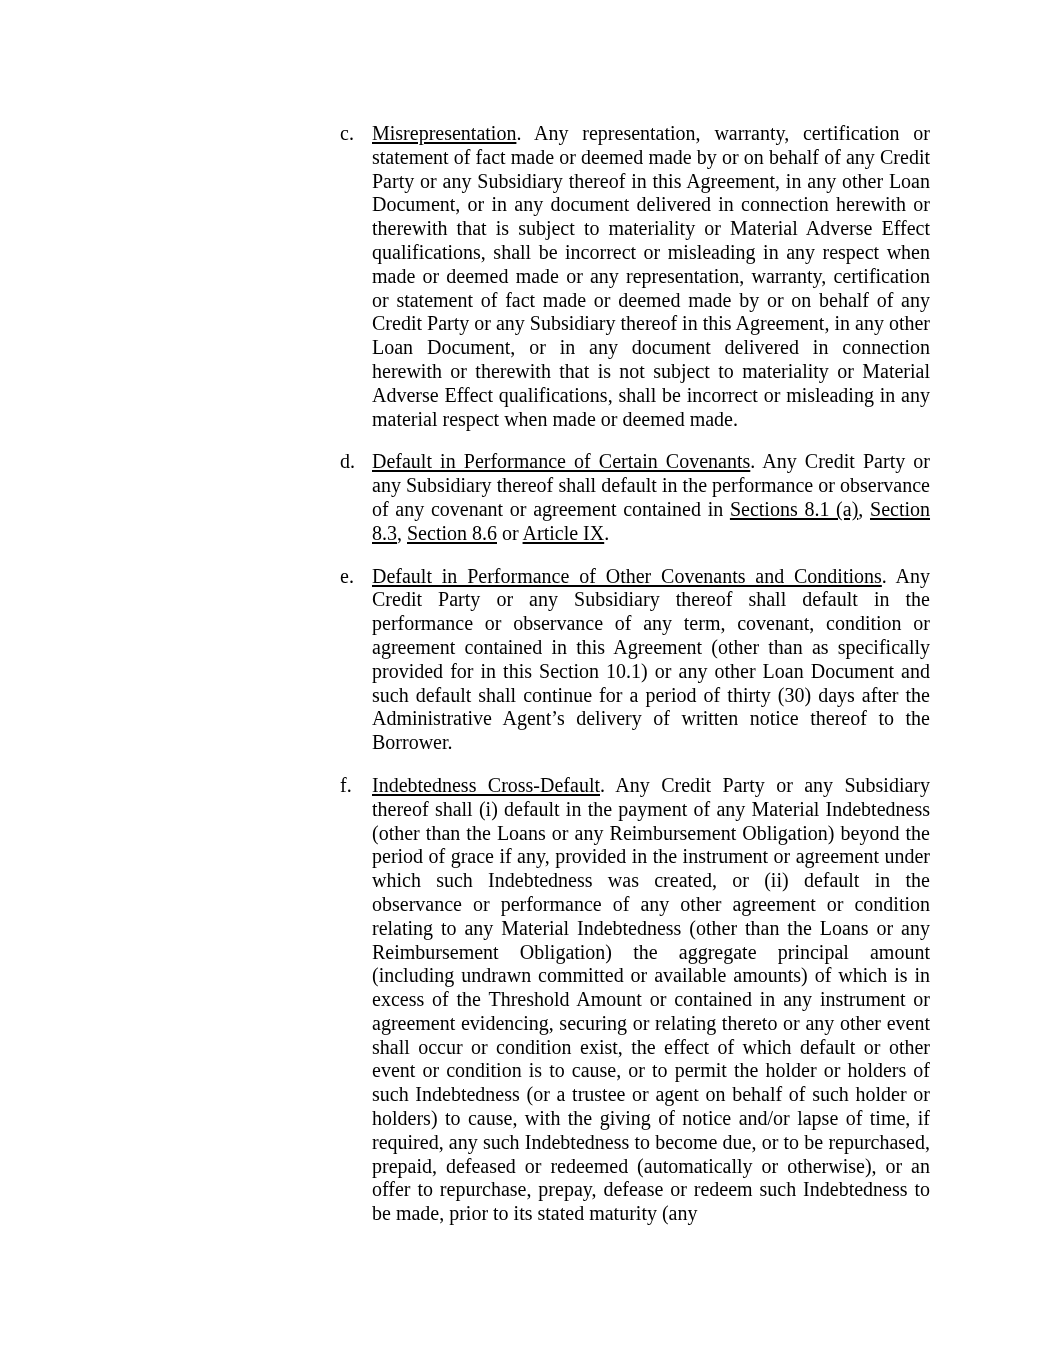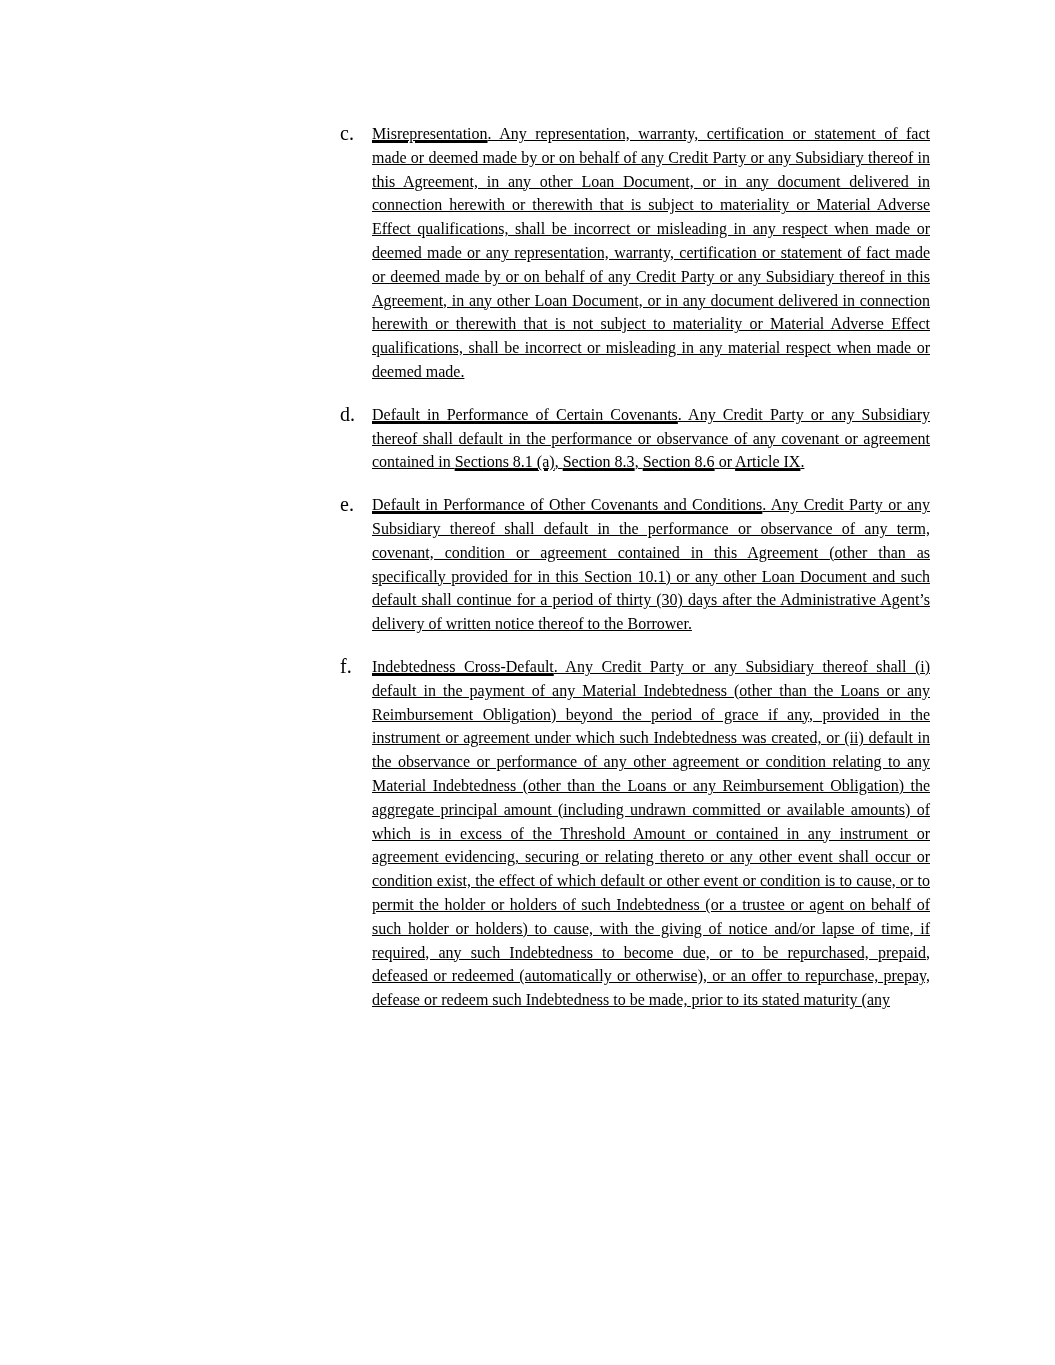--- a/index.html
+++ b/index.html
@@ -36,23 +36,22 @@
   .label {
     position: absolute;
     left: 0;
     top: 0;
     font-size: 20px;
     line-height: 23.8px;
   }
   .body {
     margin: 0;
     text-align: justify;
-    font-size: 16px;
+    font-size: 20px;
     line-height: 23.8px;
-    text-decoration: underline;
   }
   .u {
     text-decoration: underline;
     text-decoration-thickness: 1.5px;
     text-underline-offset: 2px;
   }
 </style>
 </head>
 <body>
 

